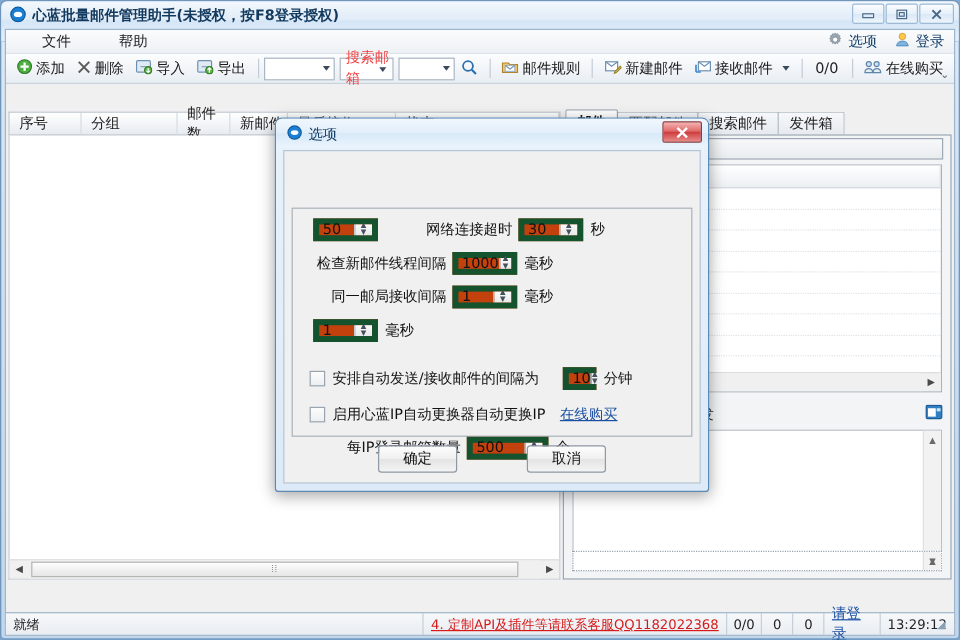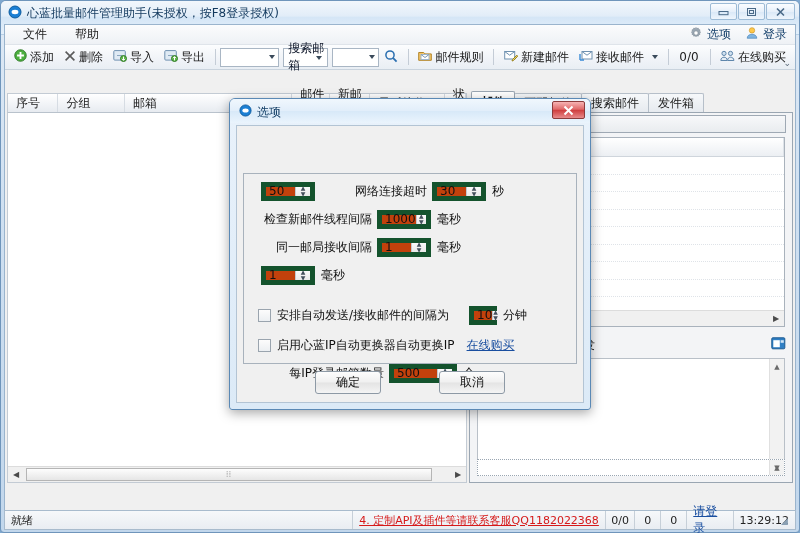--- a/index.html
+++ b/index.html
@@ -18,20 +18,21 @@
     background: linear-gradient(180deg,#dfeaf6 0%, #cfe0f1 40%, #c2d7ec 100%);
     border: 1px solid #6f95bb;
     border-radius: 6px 6px 4px 4px;
     padding: 0;
   }
   #titlebar {
     height: 34px; position: relative;
     border-radius: 5px 5px 0 0;
     background: linear-gradient(180deg,#f2f7fc 0%, #e2edf8 45%, #d5e6f6 50%, #e4f0fb 100%);
     border-bottom: 1px solid #b8d0e6;
+    font-weight: bold;
   }
   #titlebar .tb-icon {
     position: absolute; left: 7px; top: 4px; width: 14px; height: 14px;
   }
   #titlebar .tb-title {
     position: absolute; left: 26px; top: 4px;
     font-size: 12px; color: #12395e; white-space: nowrap;
   }
   .winbtns { position: absolute; right: 4px; top: 2px; display: flex; gap: 1px; }
   .winbtn {
@@ -49,21 +50,21 @@
     background: #f0f0f0;
     border: 1px solid #9ab4cd;
   }
 
   
   #menubar {
     height: 20px; background: linear-gradient(180deg,#fbfcfd,#eef1f5);
     border-bottom: 1px solid #dfe4ea;
     display: flex; align-items: center; padding-left: 14px; gap: 20px;
   }
-  #menubar .menu-item { font-size: 12px; color: #222; padding: 1px 4px; }
+  #menubar .menu-item { font-size: 12px; color: #222; padding: 1px 4px; margin-left: 12px; }
 
   
   #topright {
     position: absolute; right: 8px; top: 1px;
     display: flex; align-items: center; gap: 14px;
     font-size: 12px; color: #15406b;
   }
   #topright .tr-item { display: flex; align-items: center; gap: 4px; }
 
   
@@ -80,21 +81,21 @@
   }
   .tb-sep { width: 1px; height: 16px; background: #c4ccd6; margin: 0 5px; }
   .tb-input {
     height: 19px; border: 1px solid #a9b6c4; background: #fff;
     display: flex; align-items: center; justify-content: flex-end;
     padding-right: 3px; font-size: 11px;
   }
   .tb-combo {
     height: 19px; border: 1px solid #a9b6c4; background: #fff;
     display: flex; align-items: center; padding-left: 4px;
-    font-size: 12px; color: #0f172a; position: relative;
+    font-size: 12px; color: #ef4444; position: relative;
   }
   .caret { width: 0; height: 0; border-left: 3px solid transparent;
            border-right: 3px solid transparent; border-top: 4px solid #3a4a5a; }
   .tb-count { font-size: 12px; color: #222; padding: 0 6px; }
 
   
   #left-pane { position: absolute; left: 2px; top: 68px; width: 460px; bottom: 28px; }
   #grid-head {
     height: 20px; display: flex; align-items: stretch;
     background: linear-gradient(180deg,#ffffff 0%, #f3f5f8 50%, #e7ebf0 100%);
@@ -445,21 +446,20 @@
         </span>
         <span>在线购买</span>
       </span>
       <span style="position:absolute;right:4px;bottom:1px;font-size:9px;color:#5a6a7a">⌄</span>
     </div>
 
     <div id="left-pane">
       <div id="grid-head">
         <div class="col" style="width:60px">序号</div>
         <div class="col" style="width:80px">分组</div>
-        <div class="col" style="width:204px">邮箱</div>
         <div class="col" style="width:44px">邮件数</div>
         <div class="col" style="width:48px">新邮件</div>
         <div class="col" style="width:90px">最后接收</div>
         <div class="col" style="flex:1">状态</div>
       </div>
       <div id="grid-body">
         <div class="hscroll">
           <div class="hs-arrow">◀</div>
           <div class="hs-track">
             <div class="hs-thumb" style="left:2px;right:18px">⦙⦙</div>

